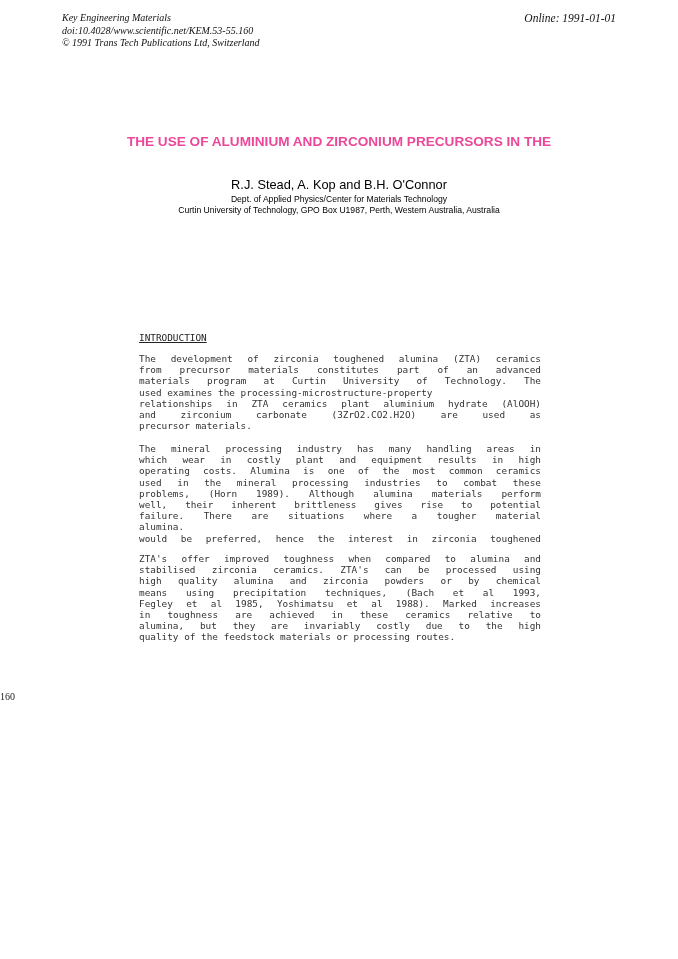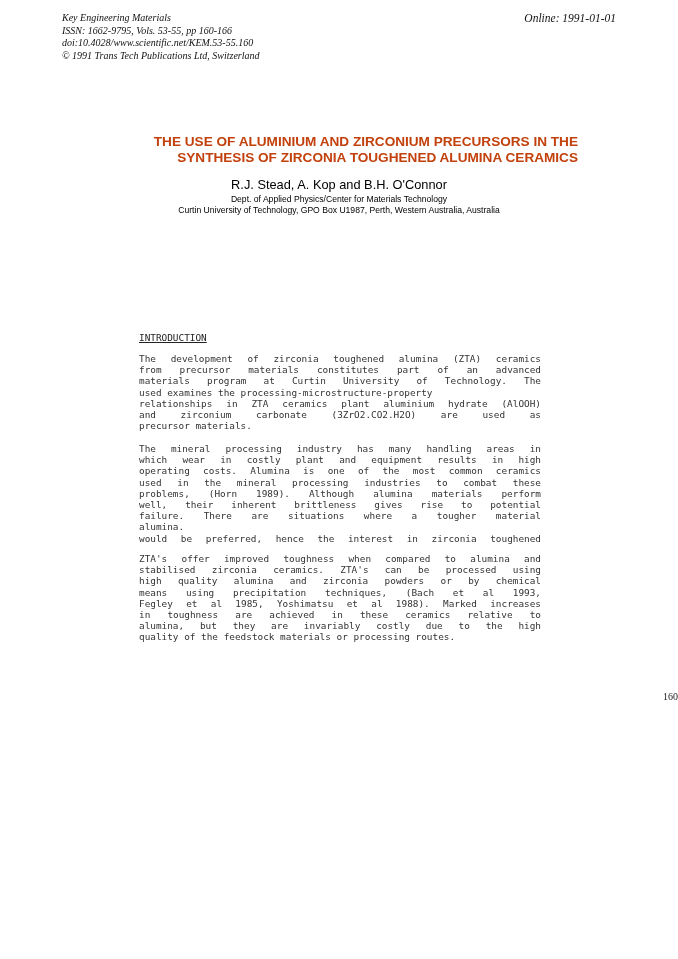--- a/index.html
+++ b/index.html
@@ -1,44 +1,42 @@
 <!DOCTYPE html>
 <html><head>
 <meta charset="utf-8">
 <style>
   html, body { margin: 0; padding: 0; background: #ffffff; }
   body { width: 678px; height: 959px; position: relative; overflow: hidden; color: #000; }
   .hdr-left { position: absolute; left: 62px; top: 12px; font-family: "Liberation Serif", serif; font-style: italic; font-size: 10px; line-height: 12.5px; color: #111; }
   .hdr-right { position: absolute; right: 62px; top: 12px; font-family: "Liberation Serif", serif; font-style: italic; font-size: 11.5px; line-height: 12.5px; color: #111; text-align: right; }
-  .title { position: absolute; left: 100px; width: 478px; top: 134px; text-align: right; font-family: "Liberation Sans", sans-serif; font-weight: bold; font-size: 13.6px; line-height: 16px; color: #c2410c; }
+  .title { position: absolute; left: 100px; width: 478px; top: 134px; text-align: center; font-family: "Liberation Sans", sans-serif; font-weight: bold; font-size: 13.6px; line-height: 16px; color: #ec4899; }
   .authors { position: absolute; left: 100px; width: 478px; top: 177px; text-align: center; font-family: "Liberation Sans", sans-serif; font-size: 12.8px; line-height: 15px; }
   .affil { position: absolute; left: 80px; width: 518px; top: 194px; text-align: center; font-family: "Liberation Sans", sans-serif; font-size: 8.6px; line-height: 11px; }
   .section-head { position: absolute; left: 139px; top: 332px; font-family: "DejaVu Sans Mono", monospace; font-size: 9.4px; text-decoration: underline; color: #222; }
   .body { position: absolute; left: 139px; width: 402px; font-family: "DejaVu Sans Mono", monospace; font-size: 9.4px; line-height: 11.2px; color: #333; text-align: justify; }
   .body .ln { display: block; text-align: justify; text-align-last: justify; white-space: nowrap; }
   .body .ln.last { text-align-last: left; }
   .p1 { top: 353px; }
   .p2 { top: 443px; }
   .p3 { top: 553px; }
-  .page-num { position: absolute; left: 0; width: 678px; top: 691px; text-align: right; font-family: "Liberation Serif", serif; font-size: 10px; color: #222; }
+  .page-num { position: absolute; left: 0; width: 678px; top: 691px; text-align: left; font-family: "Liberation Serif", serif; font-size: 10px; color: #222; }
 </style>
 </head>
 <body>
 
 <div class="hdr-left">
   <div>Key Engineering Materials</div>
-  <div>ISSN: 1662-9795, Vols. 53-55, pp 160-166</div>
   <div>doi:10.4028/www.scientific.net/KEM.53-55.160</div>
   <div>© 1991 Trans Tech Publications Ltd, Switzerland</div>
 </div>
 <div class="hdr-right">Online: 1991-01-01</div>
 
 <div class="title">
   <div>THE USE OF ALUMINIUM AND ZIRCONIUM PRECURSORS IN THE</div>
-  <div>SYNTHESIS OF ZIRCONIA TOUGHENED ALUMINA CERAMICS</div>
 </div>
 
 <div class="authors">R.J. Stead, A. Kop and B.H. O'Connor</div>
 <div class="affil">
   <div>Dept. of Applied Physics/Center for Materials Technology</div>
   <div>Curtin University of Technology, GPO Box U1987, Perth, Western Australia, Australia</div>
 </div>
 
 <div class="section-head">INTRODUCTION</div>
 

